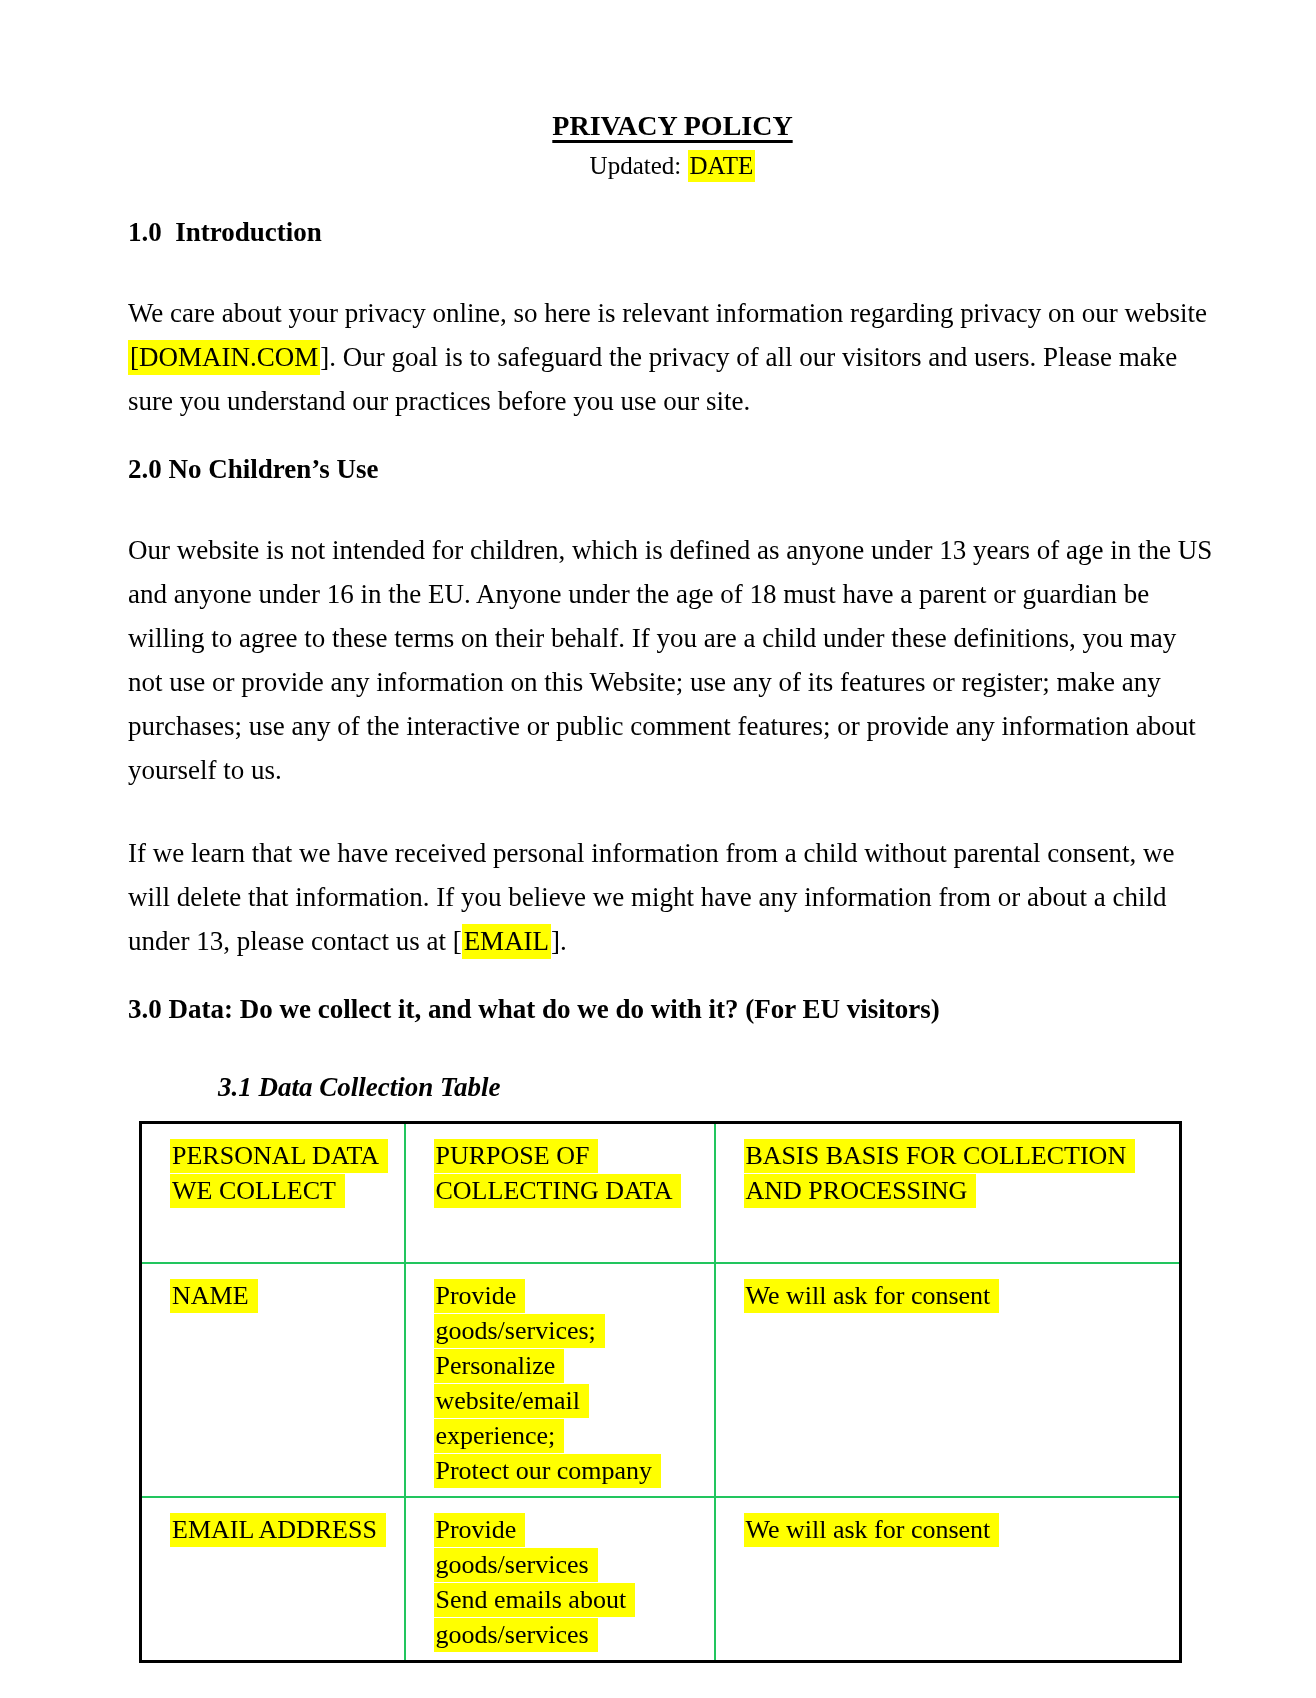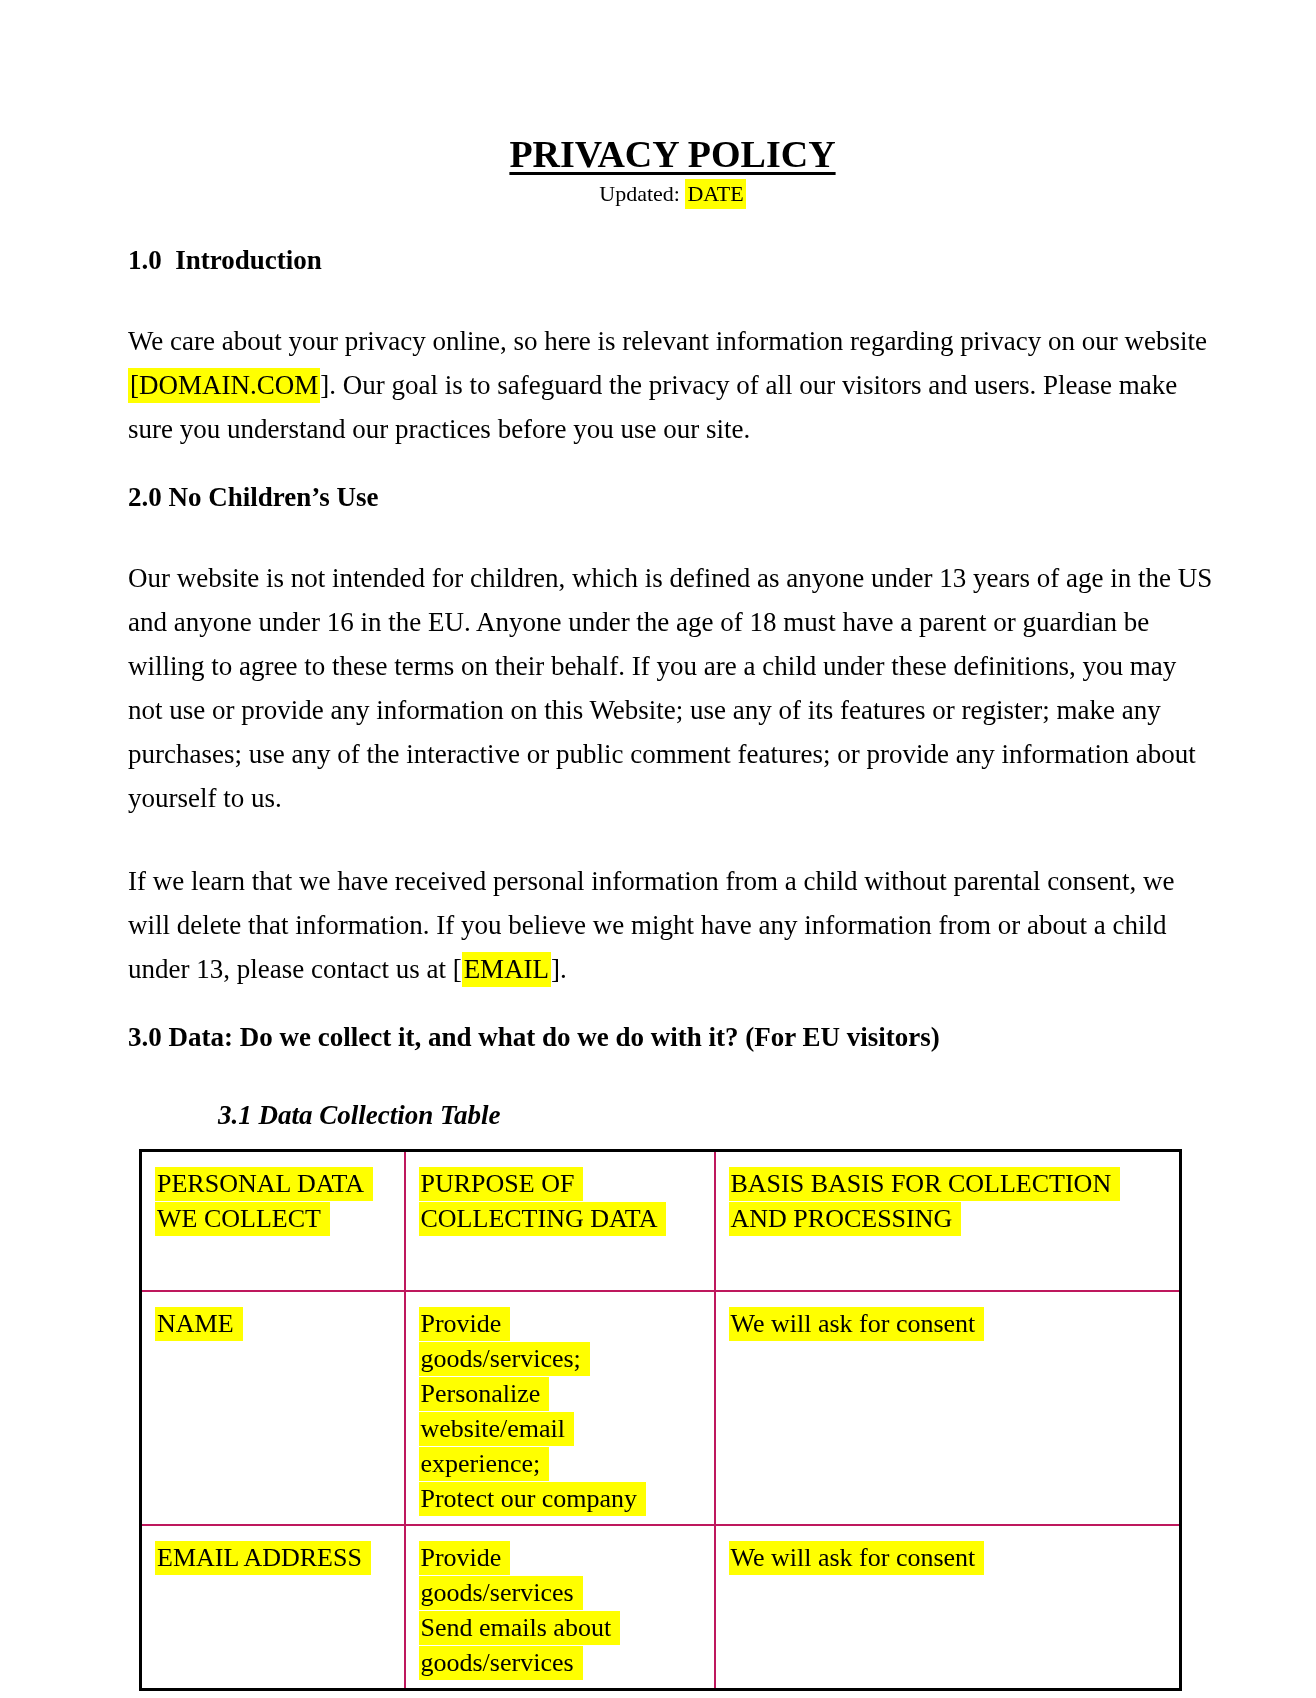--- a/index.html
+++ b/index.html
@@ -17,32 +17,31 @@
     font-family:"Liberation Serif","DejaVu Serif",serif;
     font-size:27px;
     line-height:39px;
     box-sizing:border-box;
     padding:106px 99px 0 128px;
     overflow:hidden;
   }
   .doc-title{
     text-align:center;
     font-weight:bold;
-    font-size:38px;
+    font-size:28px;
     line-height:40px;
-    margin-top:28px;
   }
   .doc-title .underlined{
     text-decoration:underline;
     text-decoration-thickness:3px;
     text-underline-offset:5px;
   }
   .doc-subtitle{
     text-align:center;
-    font-size:22px;
+    font-size:25px;
     line-height:40px;
   }
   .heading{
     font-weight:bold;
     margin-top:27px;
     white-space:pre-wrap;
   }
   .para{
     margin-top:39px;
     line-height:44px;
@@ -61,23 +60,23 @@
     border-collapse:collapse;
     table-layout:fixed;
     margin-top:14px;
     margin-left:11px;
     width:1040px;
     font-size:26px;
     line-height:35px;
     border:3px solid #000;
   }
   table.data-table td{
-    border:2px solid #be185d;
+    border:2px solid #22c55e;
     vertical-align:top;
-    padding:14px 10px 8px 13px;
+    padding:14px 10px 8px 28px;
     box-sizing:border-box;
   }
   col.c1{width:264px;}
   col.c2{width:310px;}
   col.c3{width:466px;}
   tr.header-row td{height:140px;}
   tr.row-1 td{height:224px;}
   tr.row-2 td{height:154px;}
   .tline{white-space:nowrap;}
   .tline .thl{

